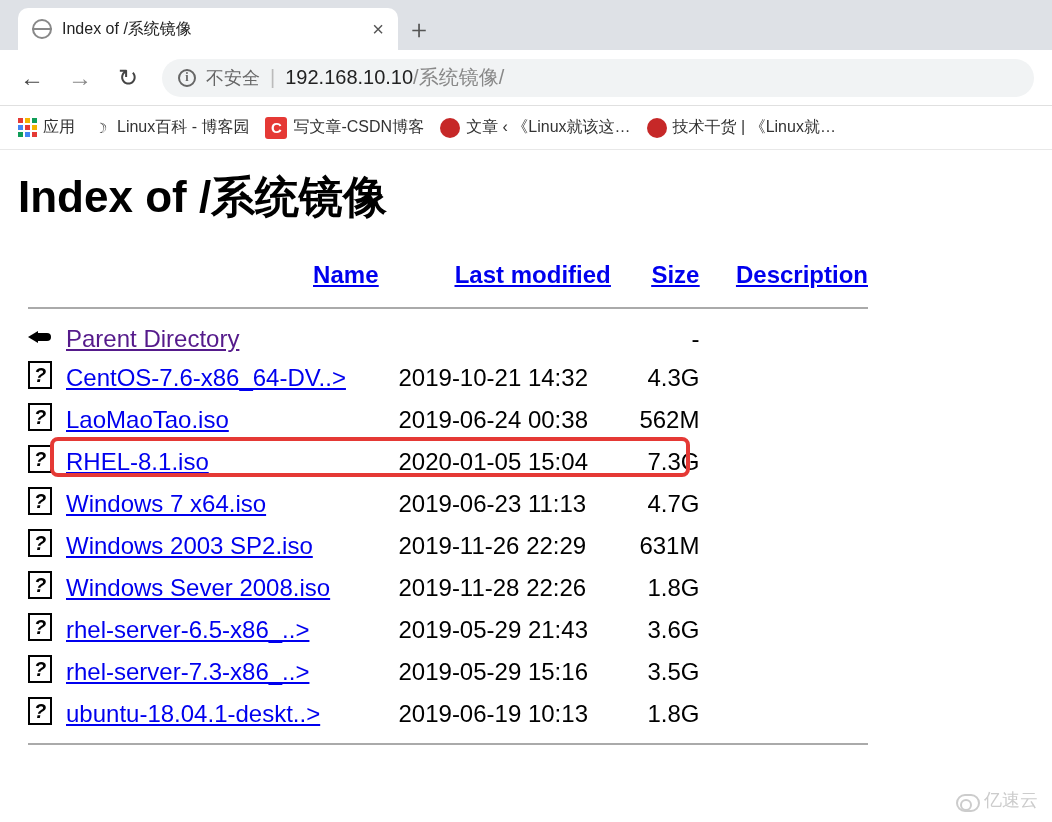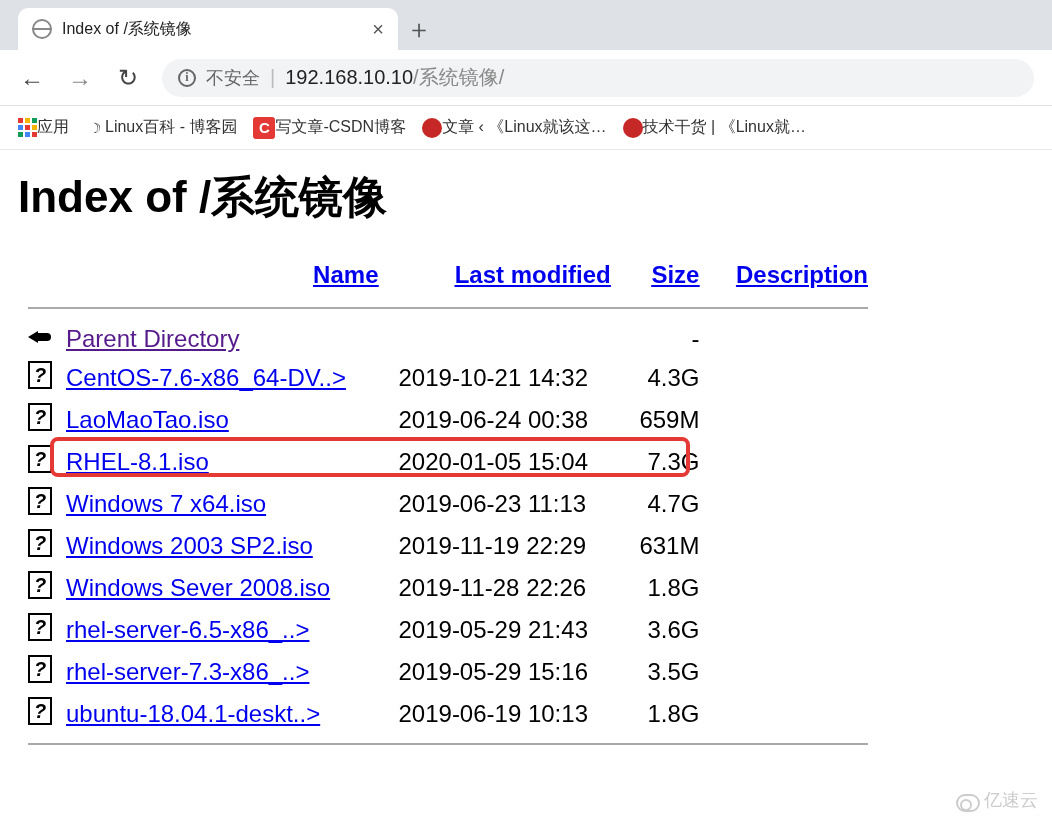--- a/index.html
+++ b/index.html
@@ -103,21 +103,21 @@
 }
 .bm-apps-icon span:nth-child(1){background:#e53935}
 .bm-apps-icon span:nth-child(2){background:#f4b400}
 .bm-apps-icon span:nth-child(3){background:#0f9d58}
 .bm-apps-icon span:nth-child(4){background:#4285f4}
 .bm-apps-icon span:nth-child(5){background:#e53935}
 .bm-apps-icon span:nth-child(6){background:#f4b400}
 .bm-apps-icon span:nth-child(7){background:#0f9d58}
 .bm-apps-icon span:nth-child(8){background:#4285f4}
 .bm-apps-icon span:nth-child(9){background:#e53935}
-.bm-item { display: flex; align-items: center; gap: 0; cursor: pointer; color: #333; white-space: nowrap; text-align: center; }
+.bm-item { display: flex; align-items: center; gap: 6px; cursor: pointer; color: #333; white-space: nowrap; text-align: center; }
 .bm-icon-generic {
   width: 20px; height: 20px; display: inline-flex;
   align-items: center; justify-content: center;
   font-size: 14px;
 }
 .bm-icon-c {
   width: 22px; height: 22px; background: #e53935; color: #fff;
   font-weight: bold; display: inline-flex; align-items: center; justify-content: center;
   border-radius: 3px; font-size: 15px;
 }
@@ -308,41 +308,41 @@
           <td class="icon-cell"><span class="file-icon"></span></td>
           <td><a href="#">CentOS-7.6-x86_64-DV..&gt;</a></td>
           <td>2019-10-21 14:32</td>
           <td class="size">4.3G</td>
           <td></td>
         </tr>
         <tr>
           <td class="icon-cell"><span class="file-icon"></span></td>
           <td><a href="#">LaoMaoTao.iso</a></td>
           <td>2019-06-24 00:38</td>
-          <td class="size">659M</td>
+          <td class="size">562M</td>
           <td></td>
         </tr>
         <tr>
           <td class="icon-cell"><span class="file-icon"></span></td>
           <td style="position: relative;"><a href="#">RHEL-8.1.iso</a><div style="position: absolute; left: -6px; top: -4px; height: 40px; border: 4px solid rgb(229, 57, 53); border-radius: 8px; pointer-events: none; width: 640px;"></div></td>
           <td>2020-01-05 15:04</td>
           <td class="size">7.3G</td>
           <td></td>
         </tr>
         <tr>
           <td class="icon-cell"><span class="file-icon"></span></td>
           <td><a href="#">Windows 7 x64.iso</a></td>
           <td>2019-06-23 11:13</td>
           <td class="size">4.7G</td>
           <td></td>
         </tr>
         <tr>
           <td class="icon-cell"><span class="file-icon"></span></td>
           <td><a href="#">Windows 2003 SP2.iso</a></td>
-          <td>2019-11-19 22:29</td>
+          <td>2019-11-26 22:29</td>
           <td class="size">631M</td>
           <td></td>
         </tr>
         <tr>
           <td class="icon-cell"><span class="file-icon"></span></td>
           <td><a href="#">Windows Sever 2008.iso</a></td>
           <td>2019-11-28 22:26</td>
           <td class="size">1.8G</td>
           <td></td>
         </tr>

